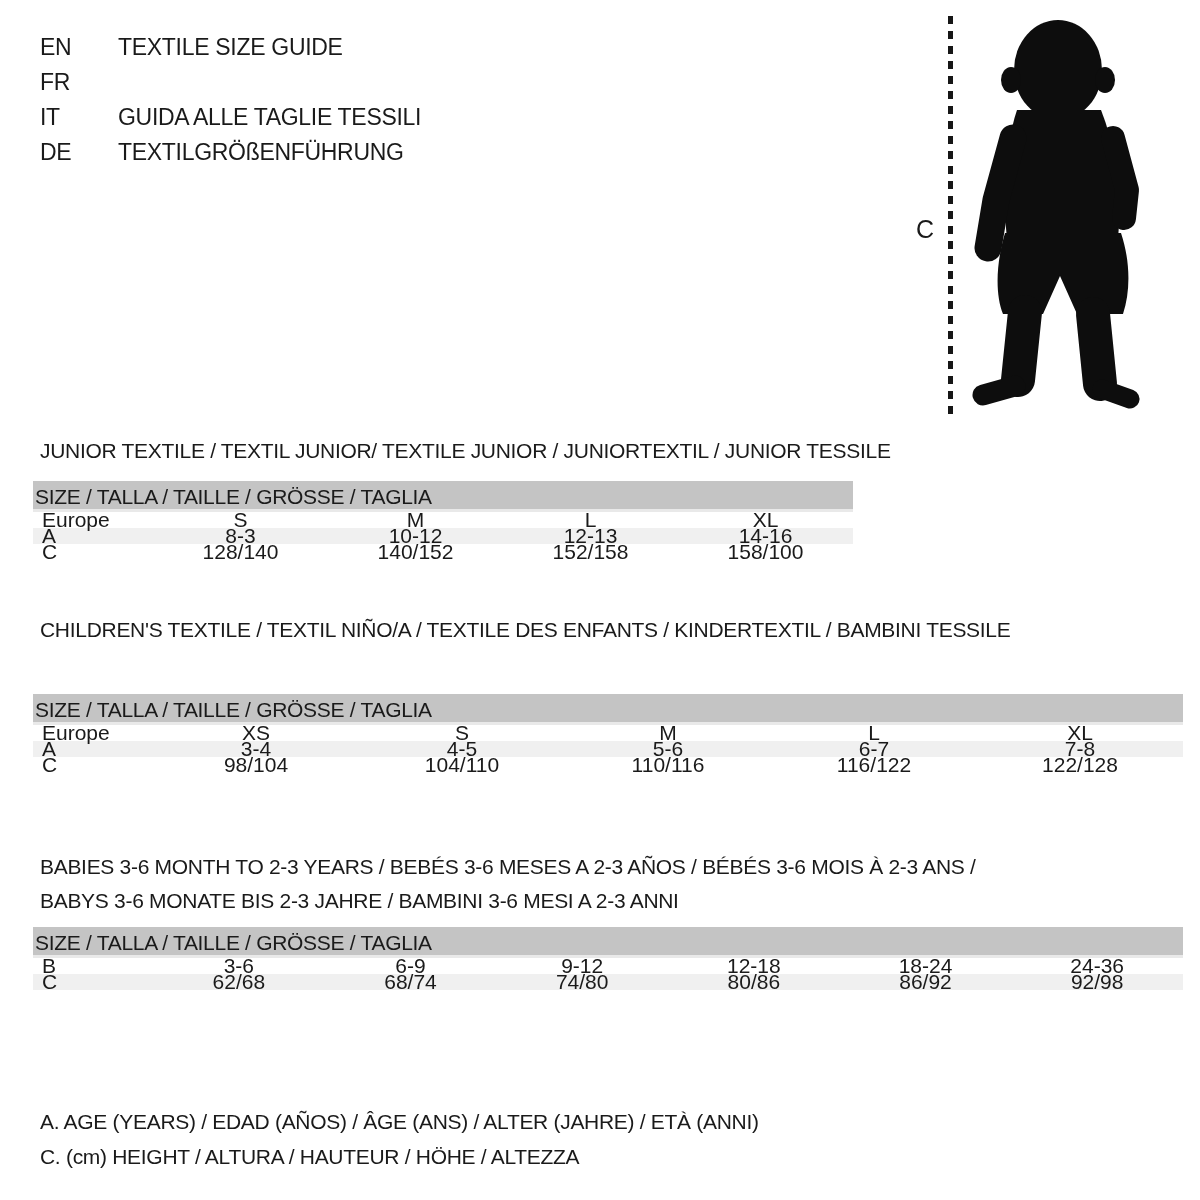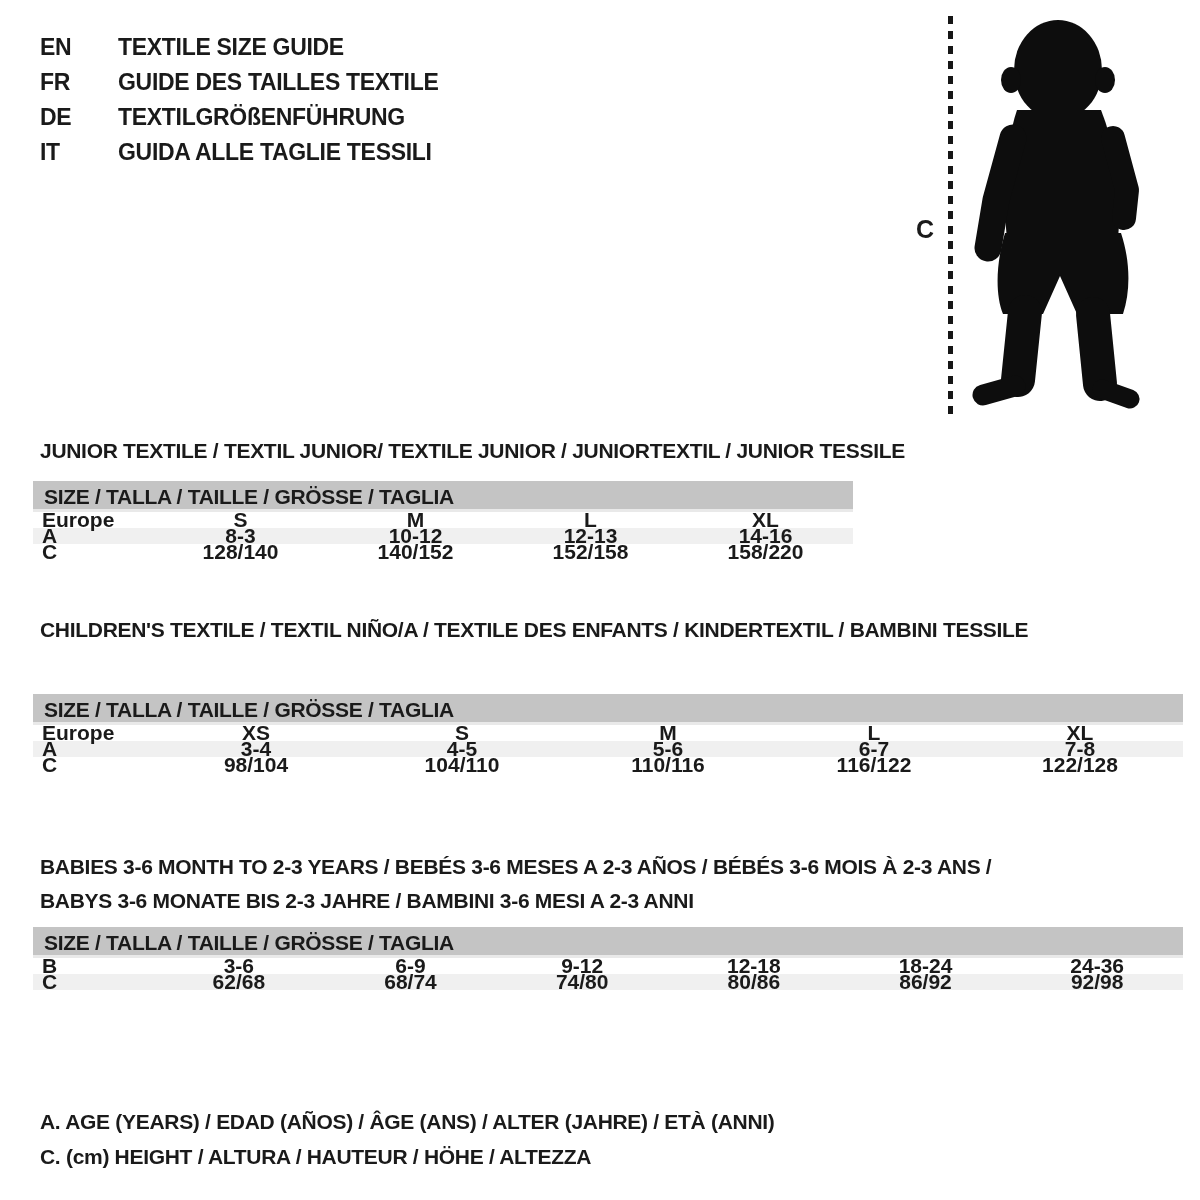--- a/index.html
+++ b/index.html
@@ -2,21 +2,21 @@
 <html><head>
 <meta charset="utf-8">
 <style>
   html, body { margin: 0; padding: 0; background: #fff; }
   .page {
     position: relative;
     width: 1200px;
     height: 1200px;
     background: #ffffff;
     font-family: "Liberation Sans", sans-serif;
-    font-weight: bold;
+    font-weight: normal;
     color: #1a1a1a;
     overflow: hidden;
   }
 
   
   .lang-list { position: absolute; left: 40px; top: 30px; }
   .lang-row { display: flex; height: 35px; align-items: center; font-size: 23px; letter-spacing: -0.3px; }
   .lang-code { width: 78px; flex: 0 0 78px; }
 
   
@@ -34,21 +34,21 @@
   .section-junior   .tbl { top: 481px; width: 820px; }
   .section-children .sec-titles { top: 613px; }
   .section-children .tbl { top: 694px; width: 1150px; }
   .section-babies   .sec-titles { top: 850px; }
   .section-babies   .tbl { top: 927px; width: 1150px; }
 
   .tbl-head {
     height: 31px; line-height: 31px;
     background: #c4c4c4;
     border-bottom: 3px solid #e9e9e9;
-    padding-left: 11px;
+    padding-left: 2px;
     font-size: 21px; letter-spacing: -0.3px;
     box-sizing: border-box;
   }
   .tbl-row { display: flex; height: 16px; align-items: center; font-size: 21px; }
   .tbl-row.shaded { background: #f0f0f0; }
   .cell.label { flex: 0 0 111px; padding-left: 9px; }
   .cell.data { flex: 1; text-align: center; }
 
   
   .legend { position: absolute; left: 40px; top: 1072px; margin-top: 32px; }
@@ -59,29 +59,28 @@
 
 <div class="page">
 
   <div class="lang-list">
       <div class="lang-row">
         <div class="lang-code">EN</div>
         <div class="lang-title">TEXTILE SIZE GUIDE</div>
       </div>
       <div class="lang-row">
         <div class="lang-code">FR</div>
-        <div class="lang-title">GUIDE DES TAILLES TEXTILE</div>
+      </div>
+      <div class="lang-row">
+        <div class="lang-code">IT</div>
+        <div class="lang-title">GUIDA ALLE TAGLIE TESSILI</div>
       </div>
       <div class="lang-row">
         <div class="lang-code">DE</div>
         <div class="lang-title">TEXTILGRÖßENFÜHRUNG</div>
-      </div>
-      <div class="lang-row">
-        <div class="lang-code">IT</div>
-        <div class="lang-title">GUIDA ALLE TAGLIE TESSILI</div>
       </div>
     </div>
 
   <div class="dash-line"></div>
   <div class="c-label">C</div>
   <svg class="silhouette" viewBox="0 0 190 400" aria-hidden="true">
     <g fill="#0d0d0d" stroke="#0d0d0d">
 
       <ellipse cx="103" cy="52" rx="44" ry="50" stroke="none"></ellipse>
 
@@ -122,21 +121,21 @@
           <div class="cell data">8-3</div>
           <div class="cell data">10-12</div>
           <div class="cell data">12-13</div>
           <div class="cell data">14-16</div>
         </div>
         <div class="tbl-row">
           <div class="cell label">C</div>
           <div class="cell data">128/140</div>
           <div class="cell data">140/152</div>
           <div class="cell data">152/158</div>
-          <div class="cell data">158/220</div>
+          <div class="cell data">158/100</div>
         </div>
       </div>
   </div>
 
   <div class="section section-children">
     <div class="sec-titles">
         <div class="sec-title-line">CHILDREN'S TEXTILE / TEXTIL NIÑO/A / TEXTILE DES ENFANTS / KINDERTEXTIL / BAMBINI TESSILE</div>
       </div>
     <div class="tbl">
         <div class="tbl-head">SIZE / TALLA / TAILLE / GRÖSSE / TAGLIA</div>

